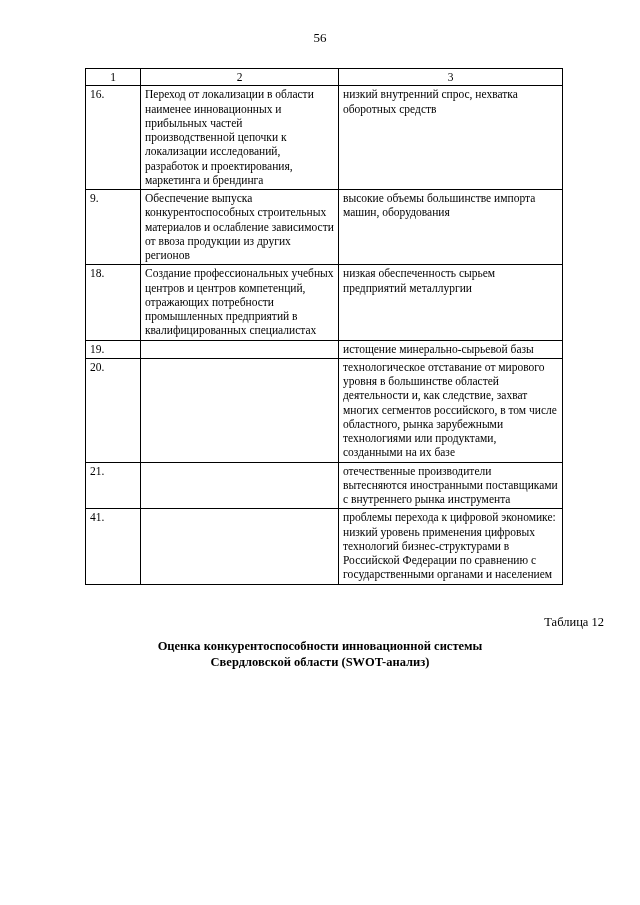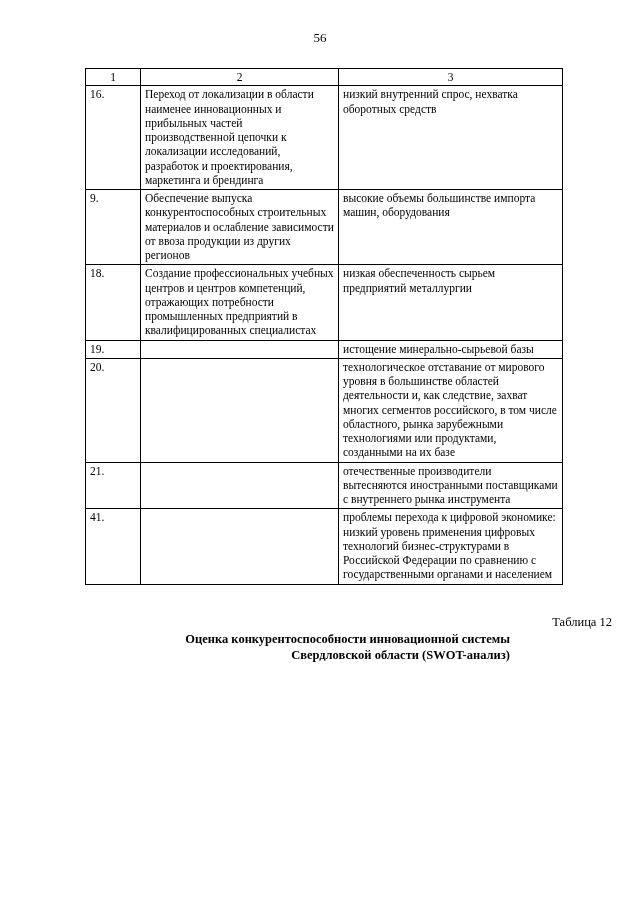--- a/index.html
+++ b/index.html
@@ -46,26 +46,26 @@
   td.num {
     text-align: left;
     padding-right: 14px;
   }
   .caption-block {
     margin-top: 30px;
   }
   .caption-label {
     text-align: right;
     font-size: 12.5px;
-    padding-right: 28px;
-    margin-bottom: 1px;
+    padding-right: 36px;
+    margin-bottom: 8px;
   }
   .caption-title {
     font-weight: bold;
-    text-align: right;
+    text-align: center;
     font-size: 12.5px;
     width: 380px;
     margin: 0 auto;
     line-height: 1.3;
   }
 </style>
 </head>
 <body>
 
 <div class="page">

